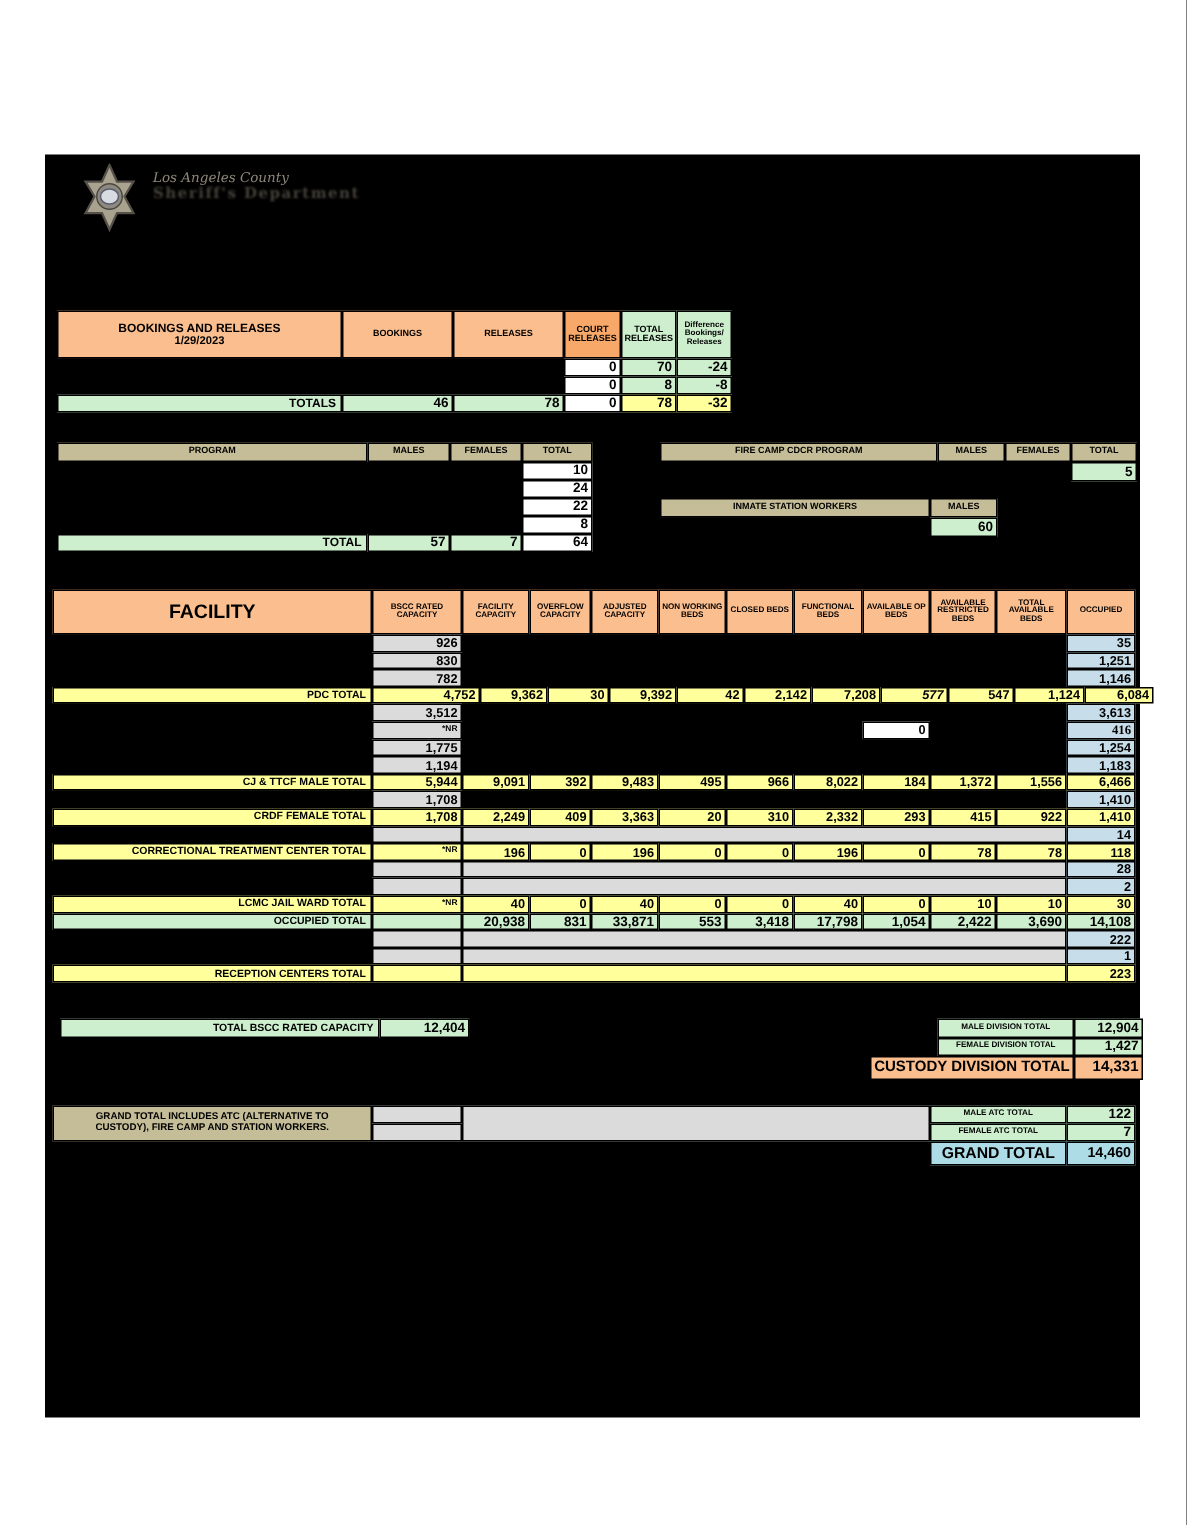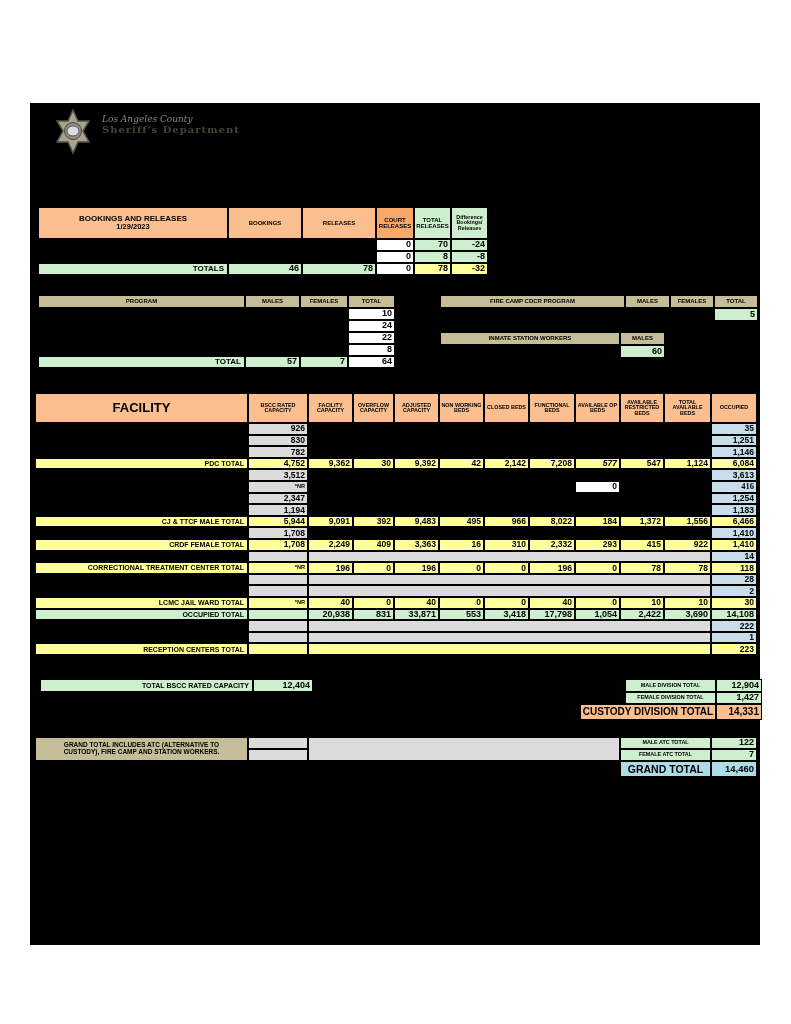--- a/index.html
+++ b/index.html
@@ -173,21 +173,21 @@
           <div class="cell blue num" style="width: 46px;">1,251</div>
         </div>
         <div class="trow" style="height: 11.6px;">
           <div class="cell blk" style="width: 213px;"></div>
           <div class="cell gray num" style="width: 60px;">782</div>
           <div class="cell blk" style="width: 403px;"></div>
           <div class="cell blue num" style="width: 46px;">1,146</div>
         </div>
         <div class="trow" style="height: 11.6px;">
           <div class="cell yellow lblr" style="width: 213px;">PDC TOTAL</div>
-          <div class="cell yellow num" style="width: 60px;">4,752</div>
+          <div class="cell yellow num" style="width: 72px;">4,752</div>
           <div class="cell yellow num" style="width: 45px;">9,362</div>
           <div class="cell yellow num" style="width: 41px;">30</div>
           <div class="cell yellow num" style="width: 45px;">9,392</div>
           <div class="cell yellow num" style="width: 45px;">42</div>
           <div class="cell yellow num" style="width: 45px;">2,142</div>
           <div class="cell yellow num" style="width: 46px;">7,208</div>
           <div class="cell yellow num" style="width: 45px; font-style: italic;">577</div>
           <div class="cell yellow num" style="width: 44px;">547</div>
           <div class="cell yellow num" style="width: 47px;">1,124</div>
           <div class="cell yellow num" style="width: 46px;">6,084</div>
@@ -201,21 +201,21 @@
         <div class="trow" style="height: 11.6px;">
           <div class="cell blk" style="width: 213px;"></div>
           <div class="cell gray num nr" style="width: 60px;">*NR</div>
           <div class="cell blk" style="width: 267px;"></div>
           <div class="cell white num" style="width: 45px;">0</div>
           <div class="cell blk" style="width: 91px;"></div>
           <div class="cell blue num" style="width: 46px; font-family: Liberation Serif, serif;">416</div>
         </div>
         <div class="trow" style="height: 11.6px;">
           <div class="cell blk" style="width: 213px;"></div>
-          <div class="cell gray num" style="width: 60px;">2,347</div>
+          <div class="cell gray num" style="width: 60px;">1,775</div>
           <div class="cell blk" style="width: 403px;"></div>
           <div class="cell blue num" style="width: 46px;">1,254</div>
         </div>
         <div class="trow" style="height: 11.6px;">
           <div class="cell blk" style="width: 213px;"></div>
           <div class="cell gray num" style="width: 60px;">1,194</div>
           <div class="cell blk" style="width: 403px;"></div>
           <div class="cell blue num" style="width: 46px;">1,183</div>
         </div>
         <div class="trow" style="height: 11.6px;">
@@ -237,21 +237,21 @@
           <div class="cell gray num" style="width: 60px;">1,708</div>
           <div class="cell blk" style="width: 403px;"></div>
           <div class="cell blue num" style="width: 46px;">1,410</div>
         </div>
         <div class="trow" style="height: 11.6px;">
           <div class="cell yellow lblr" style="width: 213px;">CRDF FEMALE TOTAL</div>
           <div class="cell yellow num" style="width: 60px;">1,708</div>
           <div class="cell yellow num" style="width: 45px;">2,249</div>
           <div class="cell yellow num" style="width: 41px;">409</div>
           <div class="cell yellow num" style="width: 45px;">3,363</div>
-          <div class="cell yellow num" style="width: 45px;">16</div>
+          <div class="cell yellow num" style="width: 45px;">20</div>
           <div class="cell yellow num" style="width: 45px;">310</div>
           <div class="cell yellow num" style="width: 46px;">2,332</div>
           <div class="cell yellow num" style="width: 45px;">293</div>
           <div class="cell yellow num" style="width: 44px;">415</div>
           <div class="cell yellow num" style="width: 47px;">922</div>
           <div class="cell yellow num" style="width: 46px;">1,410</div>
         </div>
         <div class="trow" style="height: 11.6px;">
           <div class="cell blk" style="width: 213px;"></div>
           <div class="cell gray" style="width: 60px;"></div>

